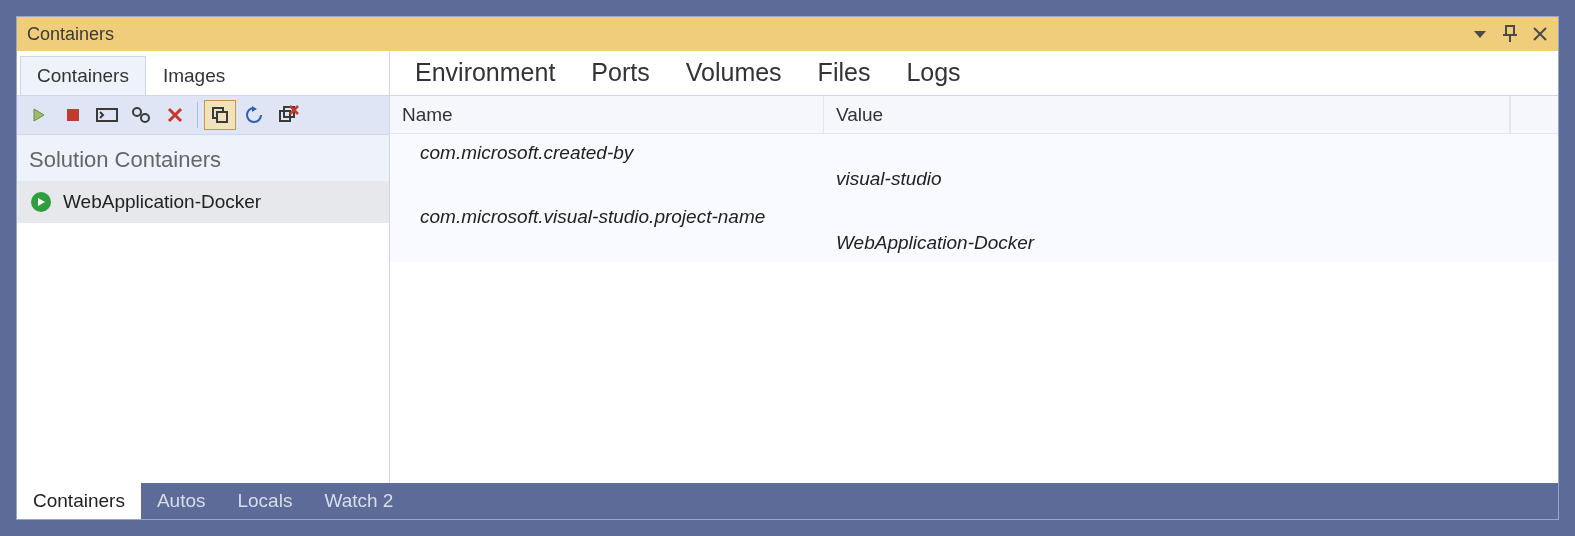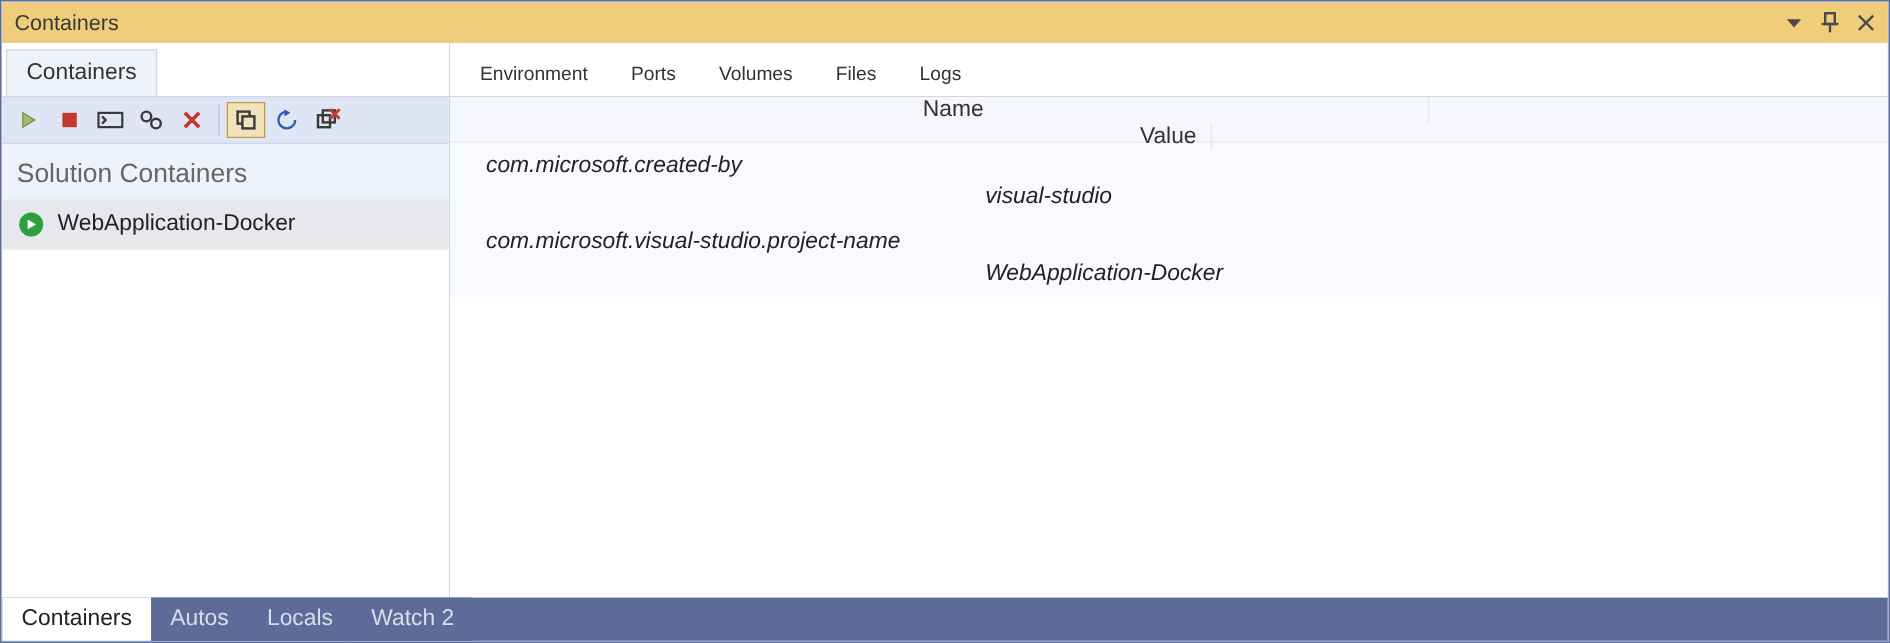--- a/index.html
+++ b/index.html
@@ -1,18 +1,18 @@
 <!DOCTYPE html>
 <html><head>
 <meta charset="utf-8">
 <style>
   * { box-sizing: border-box; margin: 0; padding: 0; font-family: "Segoe UI", Tahoma, sans-serif; }
   html, body { width: 1575px; height: 536px; background: #5d6b99; overflow: hidden; }
 
-  .outer-frame { padding: 1px; width: 100%; height: 100%; }
+  .outer-frame { padding: 16px; width: 100%; height: 100%; }
 
   .window {
     width: 100%; height: 100%; background: #ffffff;
     border: 1px solid #9aa6c7; display: flex; flex-direction: column;
   }
 
   
   .titlebar {
     background: #f0cd7a; height: 34px;
     display: flex; align-items: center; padding: 0 10px;
@@ -59,27 +59,27 @@
   }
   .container-row .dot {
     width: 20px; height: 20px; border-radius: 50%; background: #2e9e3f;
     display: flex; align-items: center; justify-content: center;
   }
   .container-list { flex: 1; background: #ffffff; }
 
   
   .right-panel { flex: 1; display: flex; flex-direction: column; }
   .right-tabs { height: 44px; display: flex; align-items: flex-end; padding-left: 10px; gap: 6px; background: #ffffff; }
-  .right-tab { padding: 8px 14px; font-size: 16px; color: #333; border: 1px solid transparent; margin-bottom: -1px; }
+  .right-tab { padding: 8px 14px; font-size: 25px; color: #333; border: 1px solid transparent; margin-bottom: -1px; }
   .right-tab.active { background: #eef2fb; border: 1px solid #ced6ea; border-bottom-color: #eef2fb; }
 
   .table-wrap { flex: 1; background: #ffffff; border-top: 1px solid #ced6ea; }
   .thead {
     display: flex; background: #f5f7fc; border-bottom: 1px solid #e1e6f2;
-    font-size: 19px; color: #333; height: 38px; align-items: center; flex-direction: column;
+    font-size: 19px; color: #333; height: 38px; align-items: center;
   }
   .th { padding: 0 12px; border-right: 1px solid #e1e6f2; height: 100%; display: flex; align-items: center; }
   .th.name { width: 434px; }
   .th.value { flex: 1; }
   .th.last { width: 48px; border-right: none; border-left: 1px solid #e1e6f2; }
 
   .tr {
     display: flex; font-size: 19px; color: #222; padding: 6px 0;
     background: #f8faff;
     font-style: italic;
@@ -129,20 +129,23 @@
       </div>
     </div>
 
     <div class="body">
 
       <div class="left-panel">
         <div class="left-tabs">
           <div class="left-tab active">
             <span>Containers</span>
           </div>
+          <div class="left-tab">
+            <span>Images</span>
+          </div>
         </div>
 
         <div class="toolbar">
           <div class="tb-btn">
             <svg width="16" height="16" viewBox="0 0 16 16">
                 <polygon points="3,2 13,8 3,14" fill="#9fb96f" stroke="#6f8b45" stroke-width="1"></polygon>
               </svg>
           </div>
           <div class="tb-btn">
             <svg width="14" height="14" viewBox="0 0 14 14">

